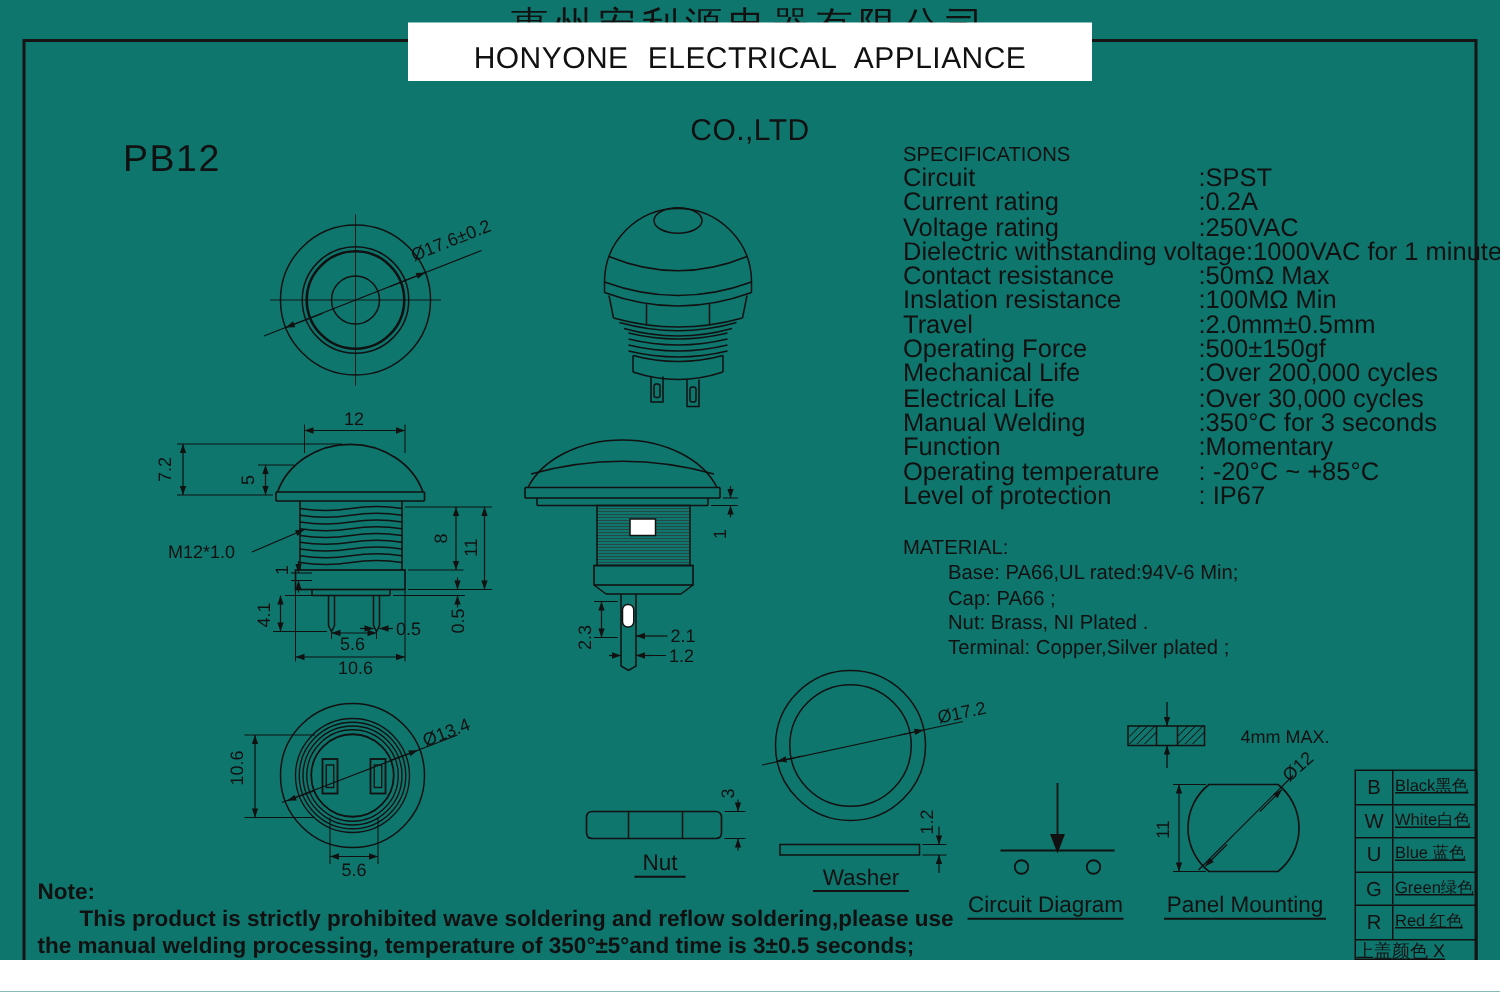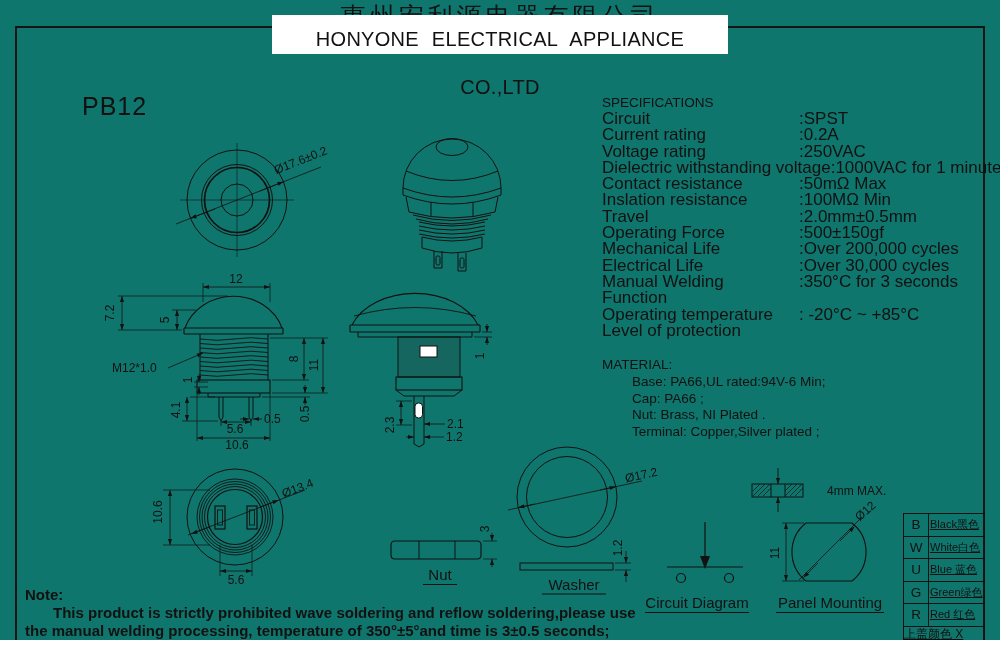--- a/index.html
+++ b/index.html
@@ -338,27 +338,29 @@
     <div class="spec-row">
         <span class="spec-label">Electrical Life</span>
         <span class="spec-value">:Over 30,000 cycles</span>
       </div>
     <div class="spec-row">
         <span class="spec-label">Manual Welding</span>
         <span class="spec-value">:350°C for 3 seconds</span>
       </div>
     <div class="spec-row">
         <span class="spec-label">Function</span>
+        <span class="spec-value">:Momentary</span>
       </div>
     <div class="spec-row">
         <span class="spec-label">Operating temperature</span>
         <span class="spec-value">: -20°C ~ +85°C</span>
       </div>
     <div class="spec-row">
         <span class="spec-label">Level of protection</span>
+        <span class="spec-value">: IP67</span>
       </div>
   </div>
 
   <div class="material">
     <div>MATERIAL:</div>
     <div class="mat-line">Base: PA66,UL rated:94V-6 Min;</div>
     <div class="mat-line">Cap: PA66 ;</div>
     <div class="mat-line">Nut: Brass, NI Plated .</div>
     <div class="mat-line">Terminal: Copper,Silver plated ;</div>
   </div>

